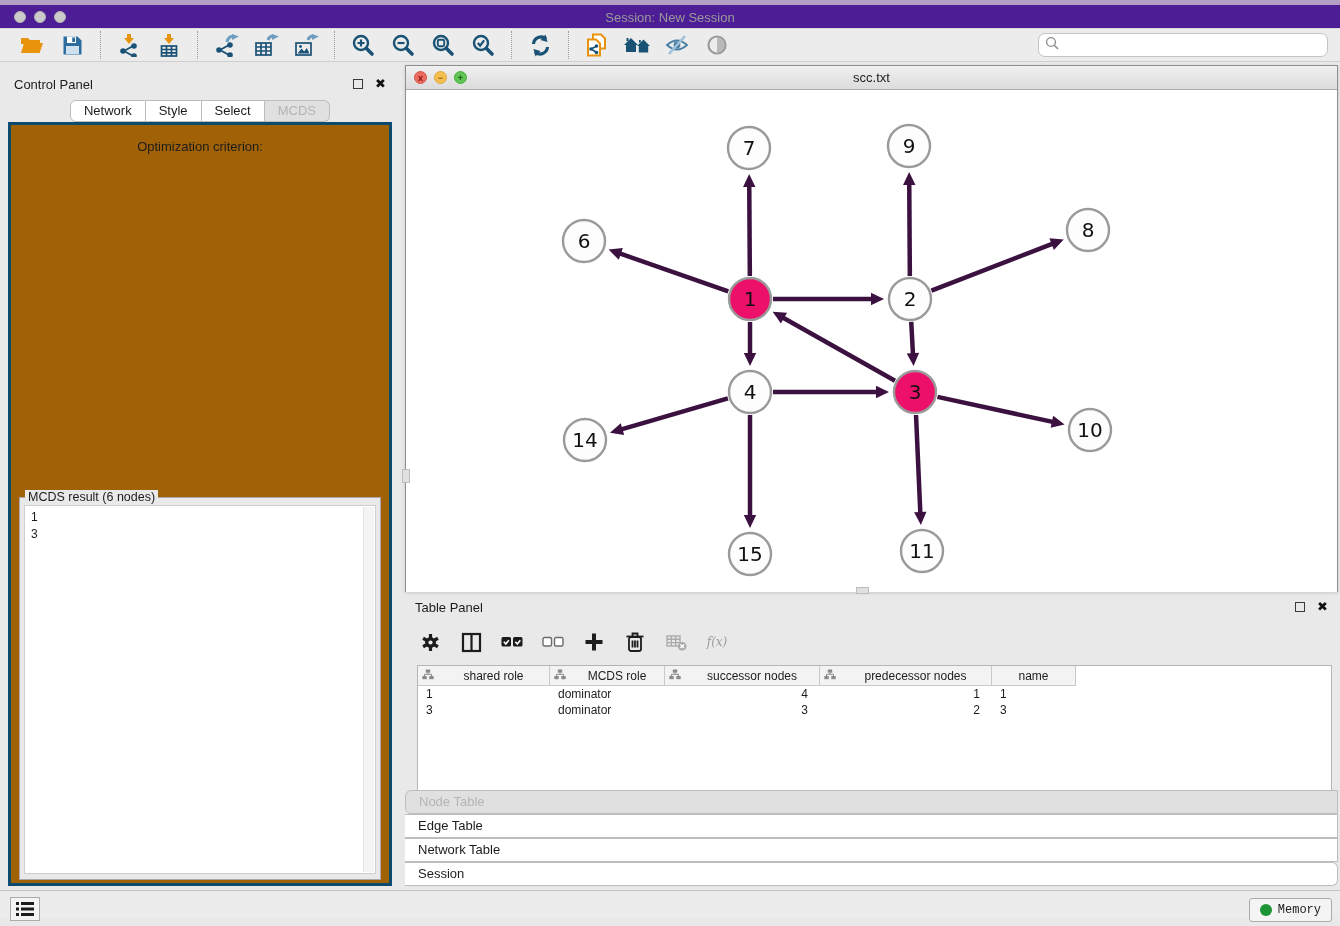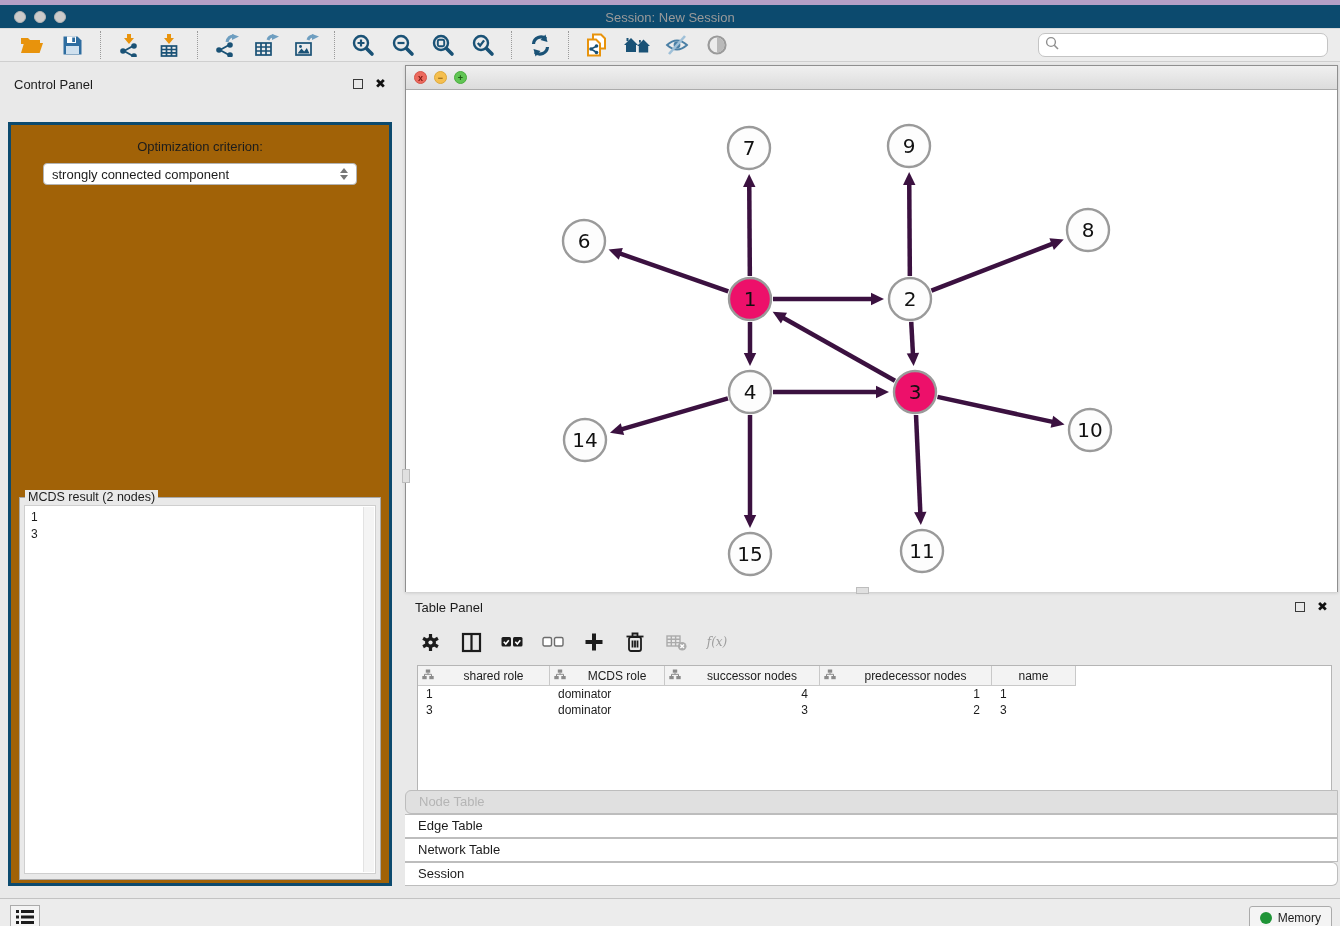--- a/index.html
+++ b/index.html
@@ -3,21 +3,21 @@
 <meta charset="utf-8">
 <style>
   * { box-sizing: border-box; margin: 0; padding: 0; }
   html,body { width:1340px; height:926px; }
   body {
     position: relative; background:#e9e9e9; overflow:hidden;
     font-family:"Liberation Sans","DejaVu Sans",sans-serif; color:#1c1c1c;
   }
   
   .deco-strip { position:absolute; top:0; left:0; right:0; height:5px; background:#b59fc6; }
-  .titlebar { position:absolute; top:5px; left:0; right:0; height:24px; background:#0c4a6e;
+  .titlebar { position:absolute; top:5px; left:0; right:0; height:24px; background:#4c1d95;
               border-bottom:1px solid #dadada; }
   .dots { position:absolute; left:14px; top:6px; display:flex; gap:8px; }
   .dot { width:12px; height:12px; border-radius:50%; background:#cccbcb; border:1px solid #b3b3b3; }
   .title-text { position:absolute; left:0; right:0; top:5px; text-align:center; font-size:13px; color:#9a9a9a; }
   .toolbar { position:absolute; top:29px; left:0; right:0; height:33px; background:#ececec;
              border-bottom:1px solid #cfcfcf; display:flex; align-items:center; padding:0 12px; }
   .tb-btn { width:40px; height:30px; display:flex; align-items:center; justify-content:center; }
   .tb-sep { width:1px; height:28px; border-left:1px dotted #9a9a9a; margin:0 8px; }
   .search-box { margin-left:auto; width:290px; height:24px; background:#fff; border:1px solid #c4c4c4;
                 border-radius:7px; display:flex; align-items:center; padding:0 6px; gap:4px; }
@@ -82,22 +82,22 @@
                    border:1px solid #b5b5b5; overflow:hidden; }
   .thead { display:flex; height:20px; }
   .hcell { background:#f3f3f3; border-right:1px solid #c9c9c9; border-bottom:1px solid #c9c9c9;
            display:flex; align-items:center; font-size:12px; }
   .hcell .lbl { flex:1; text-align:center; }
   .trow { display:flex; height:16px; }
   .tcell { font-size:12px; line-height:16px; overflow:hidden; white-space:nowrap; }
   .tp-tabs { position:absolute; bottom:4px; left:0; right:0; display:flex; justify-content:center;flex-direction:column; }
   .tp-tabs .tab { height:24px; line-height:22px; }
   
-  .status-bar { position:absolute; left:0; right:0; bottom:0; height:28px; background:#ececec;
-                border-top:1px solid #c3c3c3; }
+  .status-bar { position:absolute; left:0; right:0; bottom:8px; height:28px; background:#ececec;
+                border-top:1px solid #c3c3c3;font-family:Liberation Mono, monospace; }
   .list-btn { position:absolute; left:10px; top:6px; width:30px; height:24px; background:#f4f4f4;
               border:1px solid #ababab; display:flex; align-items:center; justify-content:center; }
   .memory-btn { position:absolute; right:8px; top:7px; height:24px; padding:0 10px; background:#f4f4f4;
                 border:1px solid #ababab; border-radius:3px; display:flex; align-items:center; gap:6px;
                 font-size:12px; }
   .mem-dot { width:12px; height:12px; border-radius:50%; background:#1f9437; }
 </style>
 </head>
 <body>
 
@@ -272,45 +272,45 @@
     </div>
   </div>
 
 <div class="control-panel">
   <div class="panel-header">
     <span>Control Panel</span>
     <span class="hspace"></span>
     <span class="float-icon"></span>
     <span class="close-x">✖</span>
   </div>
+  <div class="cp-tabs" id="cp-tabs">
+      <div class="tab">Network</div>
+      <div class="tab">Style</div>
+      <div class="tab">Select</div>
+      <div class="tab selected">MCDS</div>
+    </div>
   <div class="cp-box">
     <div class="opt-label">Optimization criterion:</div>
-    <div class="criterion-select">
-      <span class="val">strongly connected component</span>
-      <span class="stepper">
-          <i class="up"></i>
-          <i class="dn"></i>
-        </span>
-    </div>
     <div class="result-group">
-      <div class="result-legend">MCDS result (2 nodes)</div>
+      <div class="result-legend">MCDS result (6 nodes)</div>
       <div class="result-area">
         <div class="result-text" id="result-text">1
 3</div>
         <div class="result-scroll"></div>
       </div>
     </div>
   </div>
 </div>
 
 <div class="net-window">
   <div class="net-titlebar">
     <span class="tl red">x</span>
     <span class="tl yel">−</span>
     <span class="tl grn">+</span>
+    <div class="net-title">scc.txt</div>
   </div>
   <div class="net-canvas" id="net-canvas"><svg width="931" height="501" style="background: rgb(255, 255, 255);">
         <line x1="343.84768545925334" y1="185.0005043472541" x2="343.245027739462" y2="93.99918865876514" stroke="#3B1140" stroke-width="4.5"></line>
         <polygon points="343.1721816547571,82.99942986832144 349.45813652765844,95.95808610019394 337.0584084366128,96.04020350477039" fill="#3B1140"></polygon>
         <line x1="322.28718253123094" y1="200.4135938964542" x2="212.92931505845456" y2="162.2042185143998" stroke="#3B1140" stroke-width="4.5"></line>
         <polygon points="202.54492409513023,158.5759373344431 216.8624173532164,157.0108856405182 212.7723549321743,168.71692636281108" fill="#3B1140"></polygon>
         <line x1="367" y1="208" x2="467" y2="208" stroke="#3B1140" stroke-width="4.5"></line>
         <polygon points="478,208 465,214.2 465,201.8" fill="#3B1140"></polygon>
         <line x1="344" y1="231" x2="344" y2="264" stroke="#3B1140" stroke-width="4.5"></line>
         <polygon points="344,275 337.8,262 350.2,262" fill="#3B1140"></polygon>

